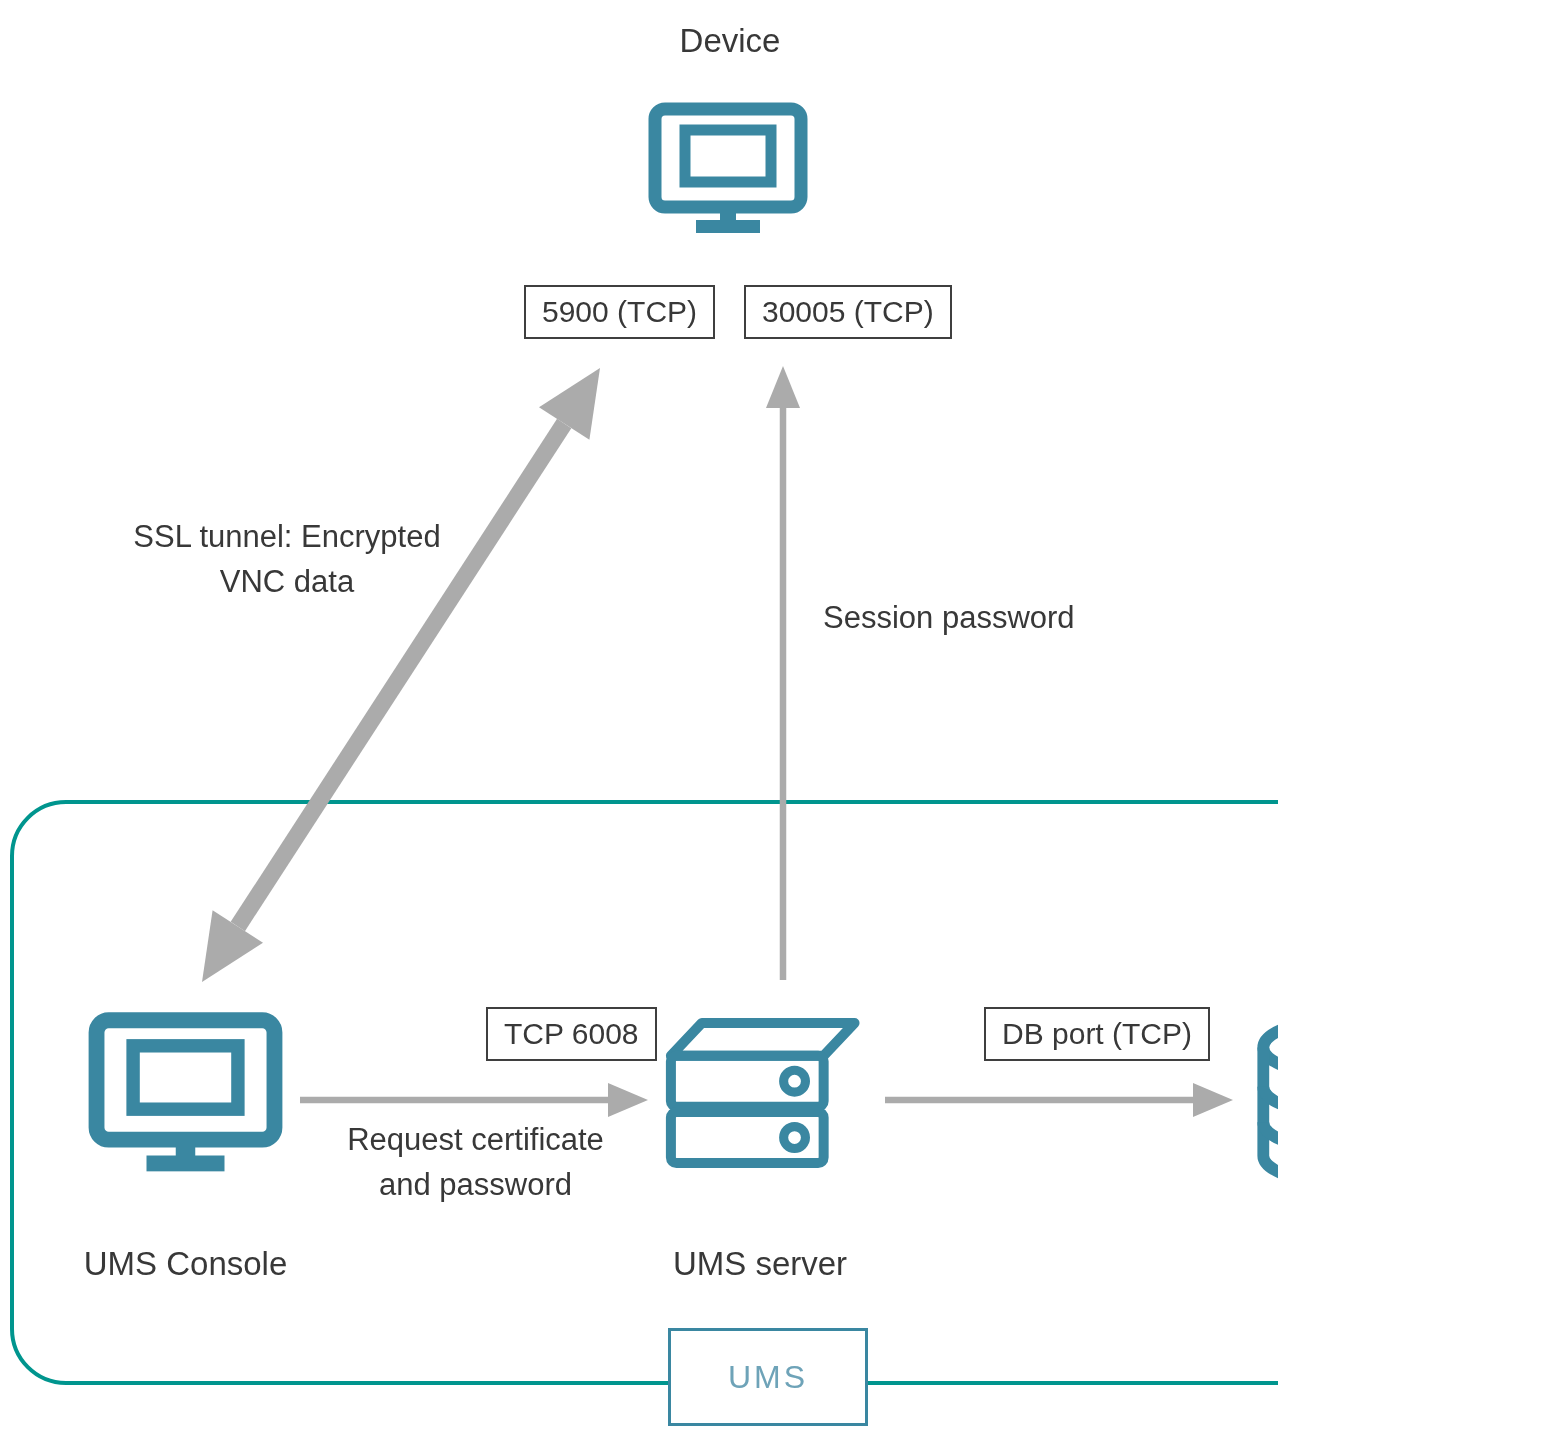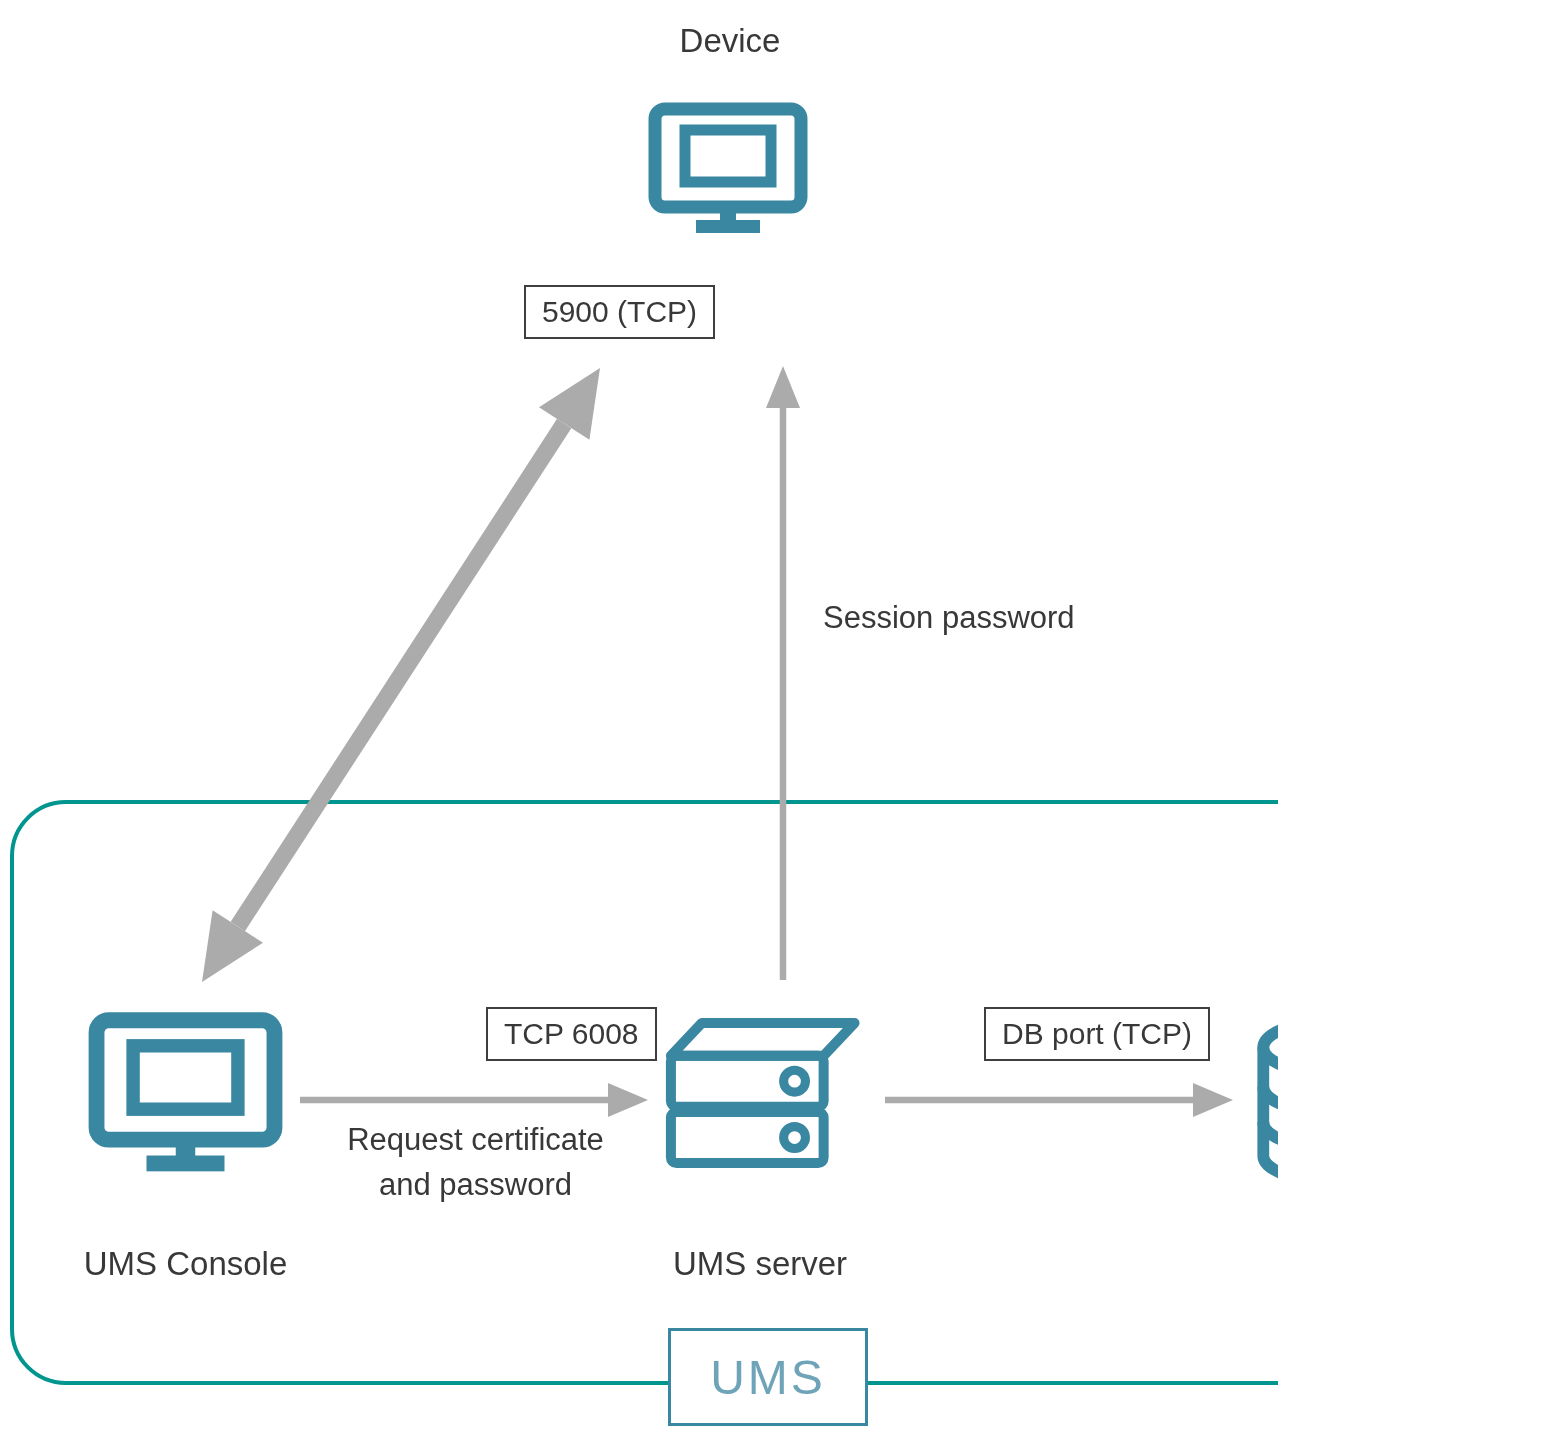--- a/index.html
+++ b/index.html
@@ -52,21 +52,21 @@
   .ums-badge{
     position:absolute;
     left:668px;top:1328px;
     width:200px;height:98px;
     background:#ffffff;
     border:3px solid var(--icon);
     display:flex;align-items:center;justify-content:center;
   }
   .ums-badge span{
     color:var(--ums-text);
-    font-size:48px;
+    font-size:32px;
     letter-spacing:3px;
   }
 </style>
 </head>
 <body>
 
 <div class="canvas">
 
   <div class="boundary"></div>
 
@@ -95,21 +95,23 @@
   <div class="icon" style="left:648px;top:98px;width:160px;height:148px;">
     <svg viewBox="0 0 160 140">
       <rect class="stroke" x="7" y="7" width="146" height="98" rx="10" stroke-width="13"></rect>
       <rect class="stroke" x="37" y="28" width="86" height="52" stroke-width="11"></rect>
       <rect class="fillshape" x="72" y="108" width="16" height="12"></rect>
       <rect class="fillshape" x="48" y="118" width="64" height="13"></rect>
     </svg>
   </div>
 
   <div class="port-box" style="left:524px;top:285px;">5900 (TCP)</div>
+  <div class="port-box" style="left:744px;top:285px;">30005 (TCP)</div>
 
+  <div class="label center" style="left:117px;top:515px;width:340px;">SSL tunnel: Encrypted VNC data</div>
 
   <div class="label" style="left:823px;top:596px;">Session password</div>
 
   <div class="label center" style="left:333px;top:1118px;width:285px;">Request certificate and password</div>
 
   <div class="icon" style="left:88px;top:1008px;width:195px;height:178px;">
     <svg viewBox="0 0 160 140">
       <rect class="stroke" x="7" y="7" width="146" height="98" rx="10" stroke-width="13"></rect>
       <rect class="stroke" x="37" y="28" width="86" height="52" stroke-width="11"></rect>
       <rect class="fillshape" x="72" y="108" width="16" height="12"></rect>

